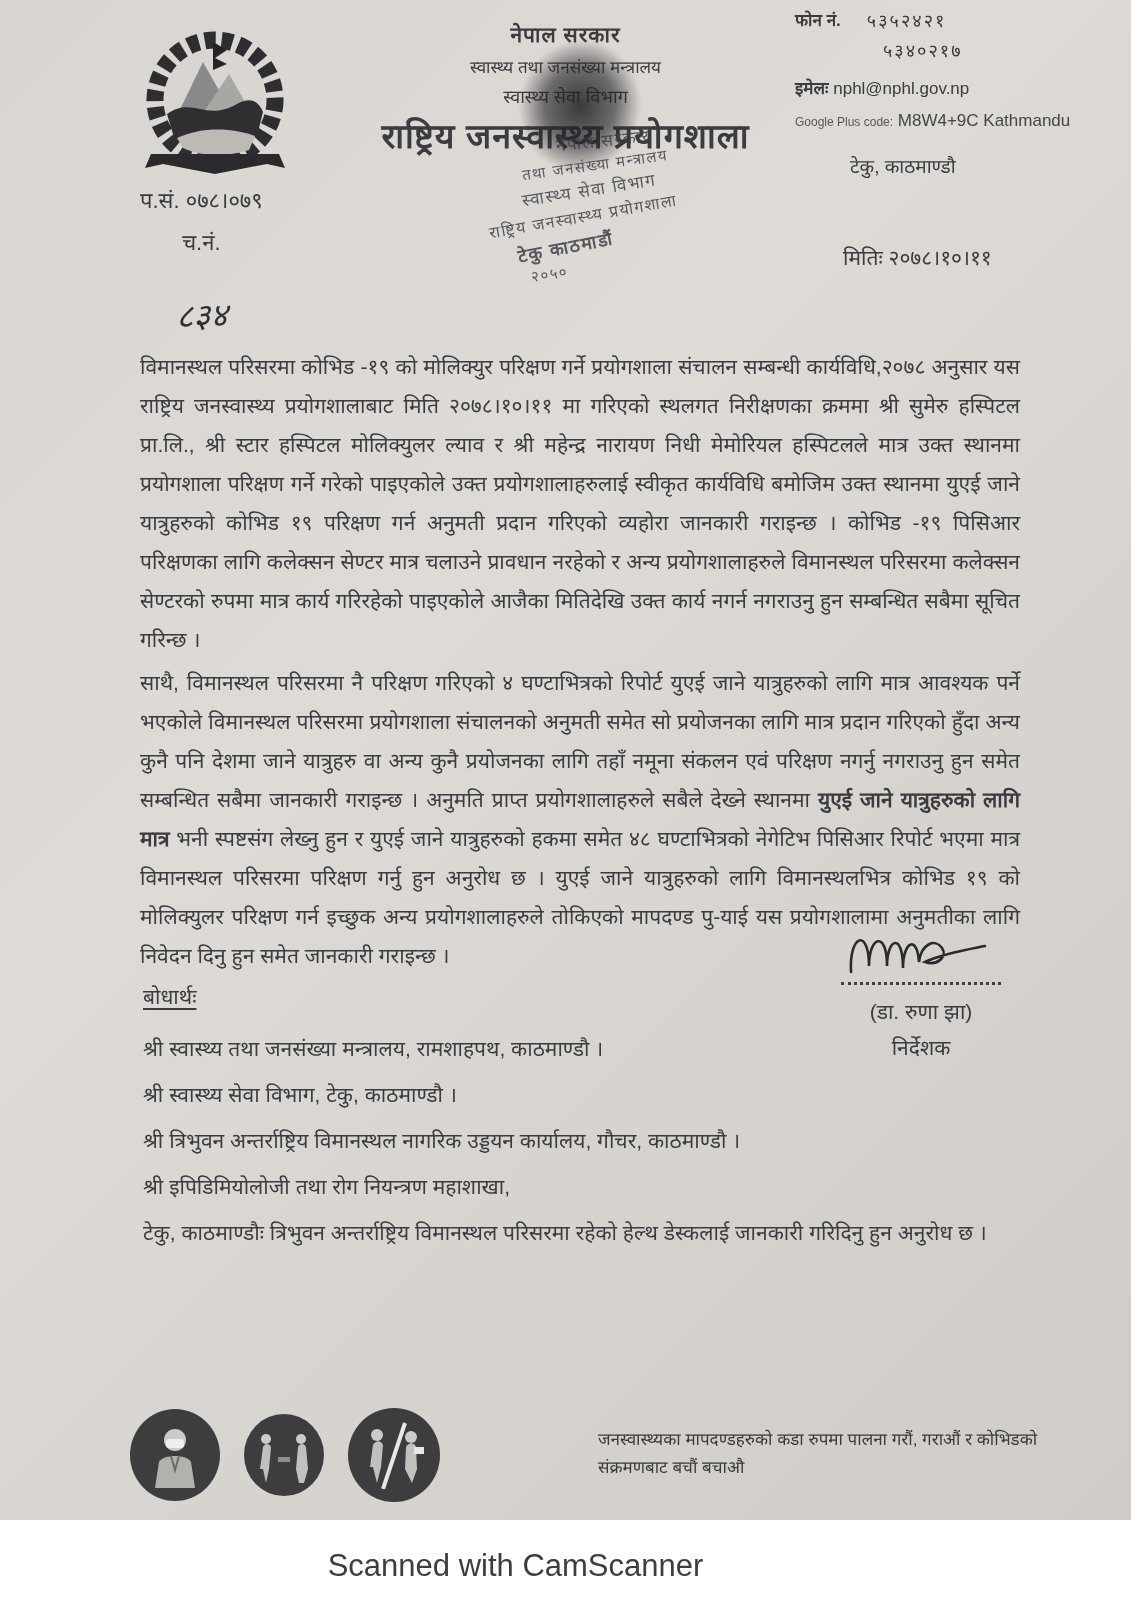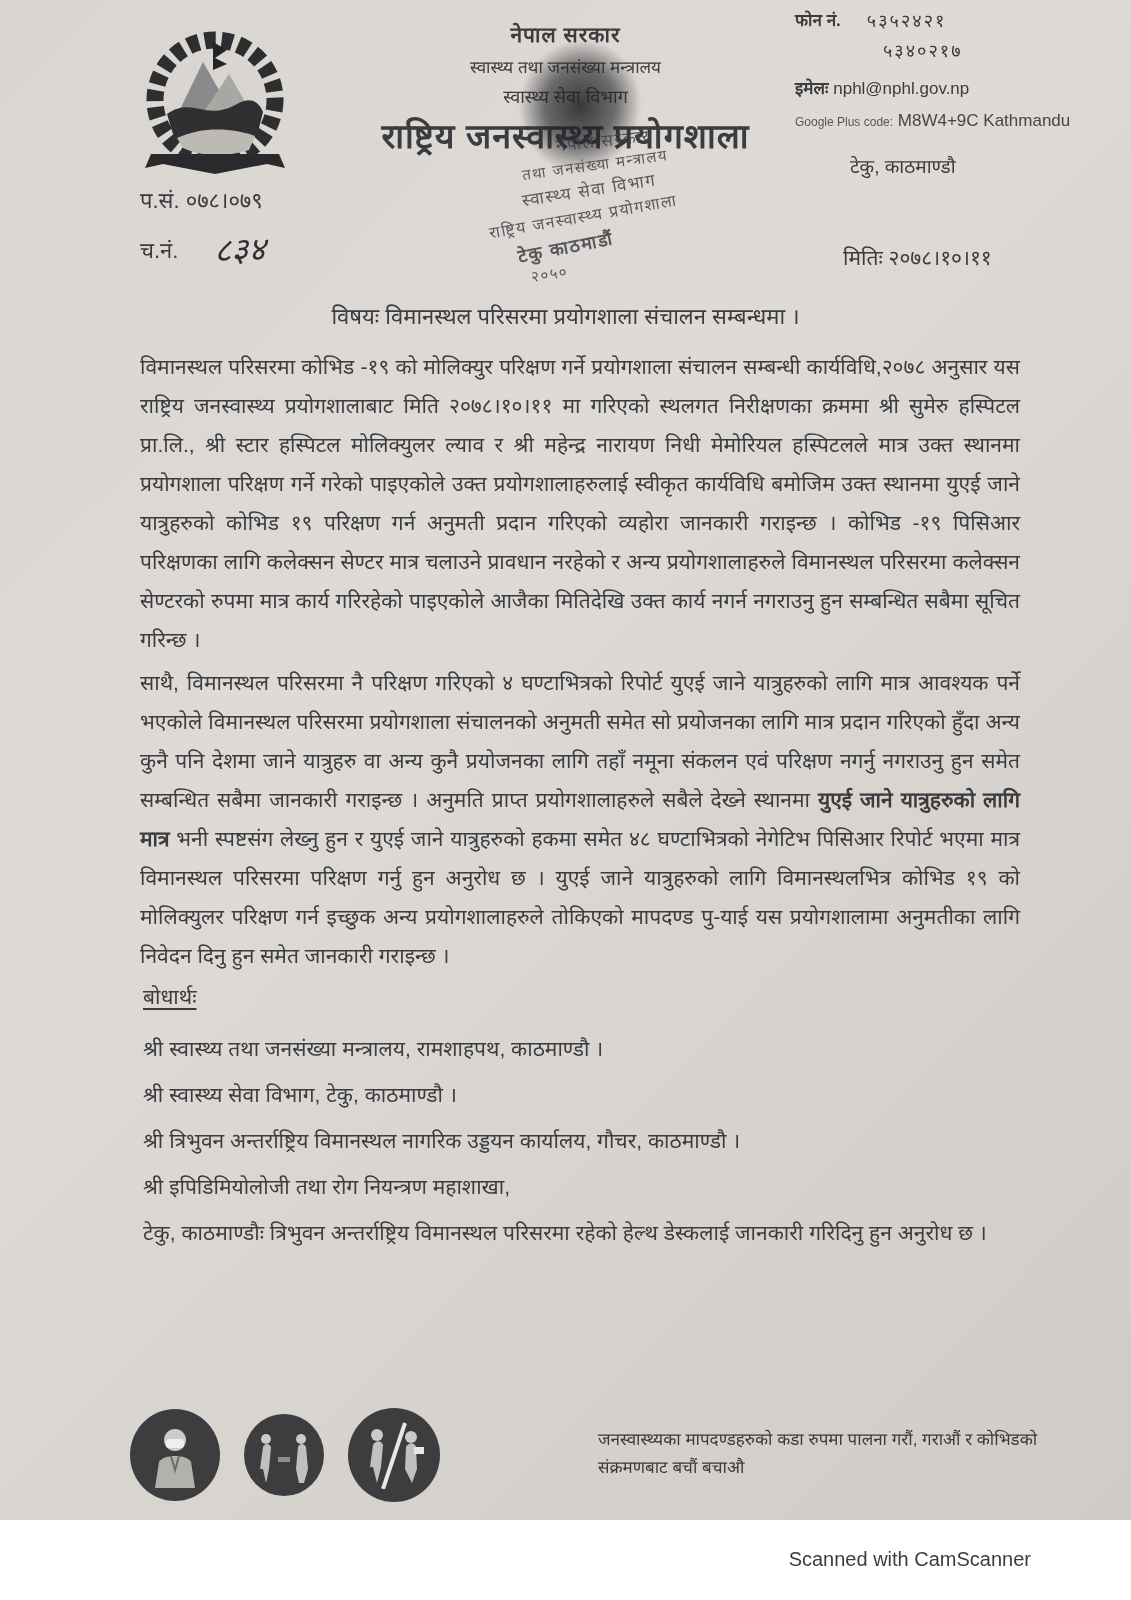--- a/index.html
+++ b/index.html
@@ -49,21 +49,21 @@
   .st5 { font-size:18px; transform:rotate(-11deg) translateX(-24px); margin-top:4px; font-weight:bold;}
   .st6 { font-size:15px; transform:rotate(-9deg) translateX(-40px); margin-top:3px;}
   .ink-blob {
     left:516px; top:36px; width:128px; height:140px; border-radius:48% 52% 50% 50%;
     background: radial-gradient(closest-side, rgba(34,34,38,0.88), rgba(34,34,38,0.6) 55%, rgba(34,34,38,0) 95%);
     filter: blur(1.5px); transform: rotate(12deg);
   }
 
   
   .ref { left:140px; top:184px; font-size:22px; }
-  .ch-row { margin-top:12px; display:flex; align-items:center; gap:36px; }
+  .ch-row { margin-top:12px; display:flex; align-items:center; gap:36px;flex-direction:column; }
   .ch-value { font-size:33px; font-style:italic; transform:rotate(-2deg); font-weight:500; color:#2f2f34; }
   .date-row { left:843px; top:243px; font-size:21px; }
 
   
   .subject { left:0; right:0; top:300px; text-align:center; font-size:22px; }
   .body-text { left:140px; top:347px; width:880px; font-size:21px; line-height:39px; text-align:justify; }
   .body-text p + p { margin-top:4px; }
   .bold { font-weight:bold; }
 
   
@@ -83,21 +83,21 @@
   
   .foot-icons { left:130px; top:1408px; display:flex; align-items:center; gap:24px; }
   .circle { border-radius:50%; background:#3d3d40; display:flex; align-items:center; justify-content:center; }
   .c1 { width:90px; height:92px; }
   .c2 { width:80px; height:82px; }
   .c3 { width:92px; height:94px; }
 
   .slogan { left:598px; top:1426px; width:440px; font-size:17px; line-height:1.65; color:#3a3a3e; }
 
   .scan-strip { left:0; right:0; bottom:0; height:80px; background:#ffffff; }
-  .scan-text { left:0; right:100px; top:1548px; text-align:right; font-size:20px; color:#3d3d3f;
+  .scan-text { left:0; right:100px; top:1548px; text-align:center; font-size:31px; color:#3d3d3f;
                font-family:"Liberation Sans", sans-serif; }
 </style>
 </head>
 <body>
 
 <div class="page">
 
   <div class="abs emblem">
     <svg width="164" height="160" viewBox="0 0 164 160">
 
@@ -159,27 +159,34 @@
       <span>च.नं.</span>
       <span class="ch-value">८३४</span>
     </div>
   </div>
 
   <div class="abs date-row">
     <span>मितिः</span>
     <span>२०७८।१०।११</span>
   </div>
 
-  <div class="abs subject">विषयः विमानस्थल परिसरमा प्रयोगशाला संचालन सम्बन्धमा ।</div>
 
   <div class="abs body-text">
     <p>विमानस्थल परिसरमा कोभिड -१९ को मोलिक्युर परिक्षण गर्ने प्रयोगशाला संचालन सम्बन्धी कार्यविधि,२०७८ अनुसार यस राष्ट्रिय जनस्वास्थ्य प्रयोगशालाबाट मिति २०७८।१०।११ मा गरिएको स्थलगत निरीक्षणका क्रममा श्री सुमेरु हस्पिटल प्रा.लि., श्री  स्टार हस्पिटल मोलिक्युलर ल्याव र श्री महेन्द्र नारायण निधी मेमोरियल हस्पिटलले मात्र उक्त स्थानमा प्रयोगशाला परिक्षण गर्ने गरेको पाइएकोले उक्त प्रयोगशालाहरुलाई  स्वीकृत कार्यविधि बमोजिम उक्त स्थानमा युएई जाने यात्रुहरुको कोभिड १९ परिक्षण गर्न अनुमती प्रदान गरिएको व्यहोरा जानकारी गराइन्छ । कोभिड -१९ पिसिआर परिक्षणका लागि कलेक्सन सेण्टर मात्र चलाउने प्रावधान नरहेको र अन्य प्रयोगशालाहरुले विमानस्थल परिसरमा कलेक्सन सेण्टरको रुपमा मात्र कार्य गरिरहेको पाइएकोले आजैका मितिदेखि उक्त कार्य नगर्न नगराउनु  हुन सम्बन्धित सबैमा सूचित गरिन्छ ।</p>
     <p><span>साथै, विमानस्थल परिसरमा नै परिक्षण गरिएको ४ घण्टाभित्रको रिपोर्ट युएई जाने यात्रुहरुको लागि मात्र आवश्यक पर्ने भएकोले विमानस्थल परिसरमा प्रयोगशाला संचालनको अनुमती समेत सो प्रयोजनका लागि मात्र प्रदान गरिएको हुँदा अन्य कुनै पनि देशमा जाने यात्रुहरु वा अन्य कुनै  प्रयोजनका लागि तहाँ नमूना संकलन एवं परिक्षण नगर्नु नगराउनु हुन समेत सम्बन्धित सबैमा जानकारी गराइन्छ । अनुमति प्राप्त प्रयोगशालाहरुले सबैले देख्ने स्थानमा </span><span class="bold">युएई जाने यात्रुहरुको लागि मात्र</span><span> भनी स्पष्टसंग लेख्नु हुन र युएई जाने यात्रुहरुको हकमा समेत ४८ घण्टाभित्रको नेगेटिभ पिसिआर रिपोर्ट भएमा मात्र विमानस्थल परिसरमा परिक्षण गर्नु हुन अनुरोध छ ।  युएई जाने यात्रुहरुको लागि विमानस्थलभित्र कोभिड १९ को मोलिक्युलर परिक्षण गर्न इच्छुक अन्य प्रयोगशालाहरुले तोकिएको मापदण्ड पु-याई यस प्रयोगशालामा अनुमतीका लागि निवेदन दिनु हुन  समेत जानकारी गराइन्छ ।</span></p>
   </div>
 
+  <div class="abs sig">
+    <svg width="160" height="66" viewBox="0 0 160 66">
+      <path d="M10 56 C8 18, 28 12, 28 50 C28 20, 46 14, 46 50 C46 22, 62 16, 62 52 C62 26, 76 18, 78 46 C80 28, 94 22, 101 32 C107 41, 96 50, 84 46 C100 38, 124 34, 144 30" fill="none" stroke="#2b2b2e" stroke-width="2.6" stroke-linecap="round"></path>
+    </svg>
+    <div class="sig-dots"></div>
+    <div class="sig-name">(डा. रुणा झा)</div>
+    <div class="sig-title">निर्देशक</div>
+  </div>
 
   <div class="abs cc">
     <div class="cc-label">बोधार्थः</div>
     <ul>
       <li>श्री स्वास्थ्य तथा जनसंख्या मन्त्रालय, रामशाहपथ, काठमाण्डौ ।</li>
       <li>श्री स्वास्थ्य सेवा विभाग, टेकु, काठमाण्डौ ।</li>
       <li>श्री त्रिभुवन अन्तर्राष्ट्रिय विमानस्थल नागरिक उड्डयन कार्यालय, गौचर, काठमाण्डौ ।</li>
       <li>श्री इपिडिमियोलोजी तथा रोग नियन्त्रण महाशाखा,</li>
       <li class="cc-last">टेकु, काठमाण्डौः त्रिभुवन अन्तर्राष्ट्रिय विमानस्थल परिसरमा रहेको हेल्थ डेस्कलाई जानकारी गरिदिनु हुन अनुरोध छ ।</li>
     </ul>

